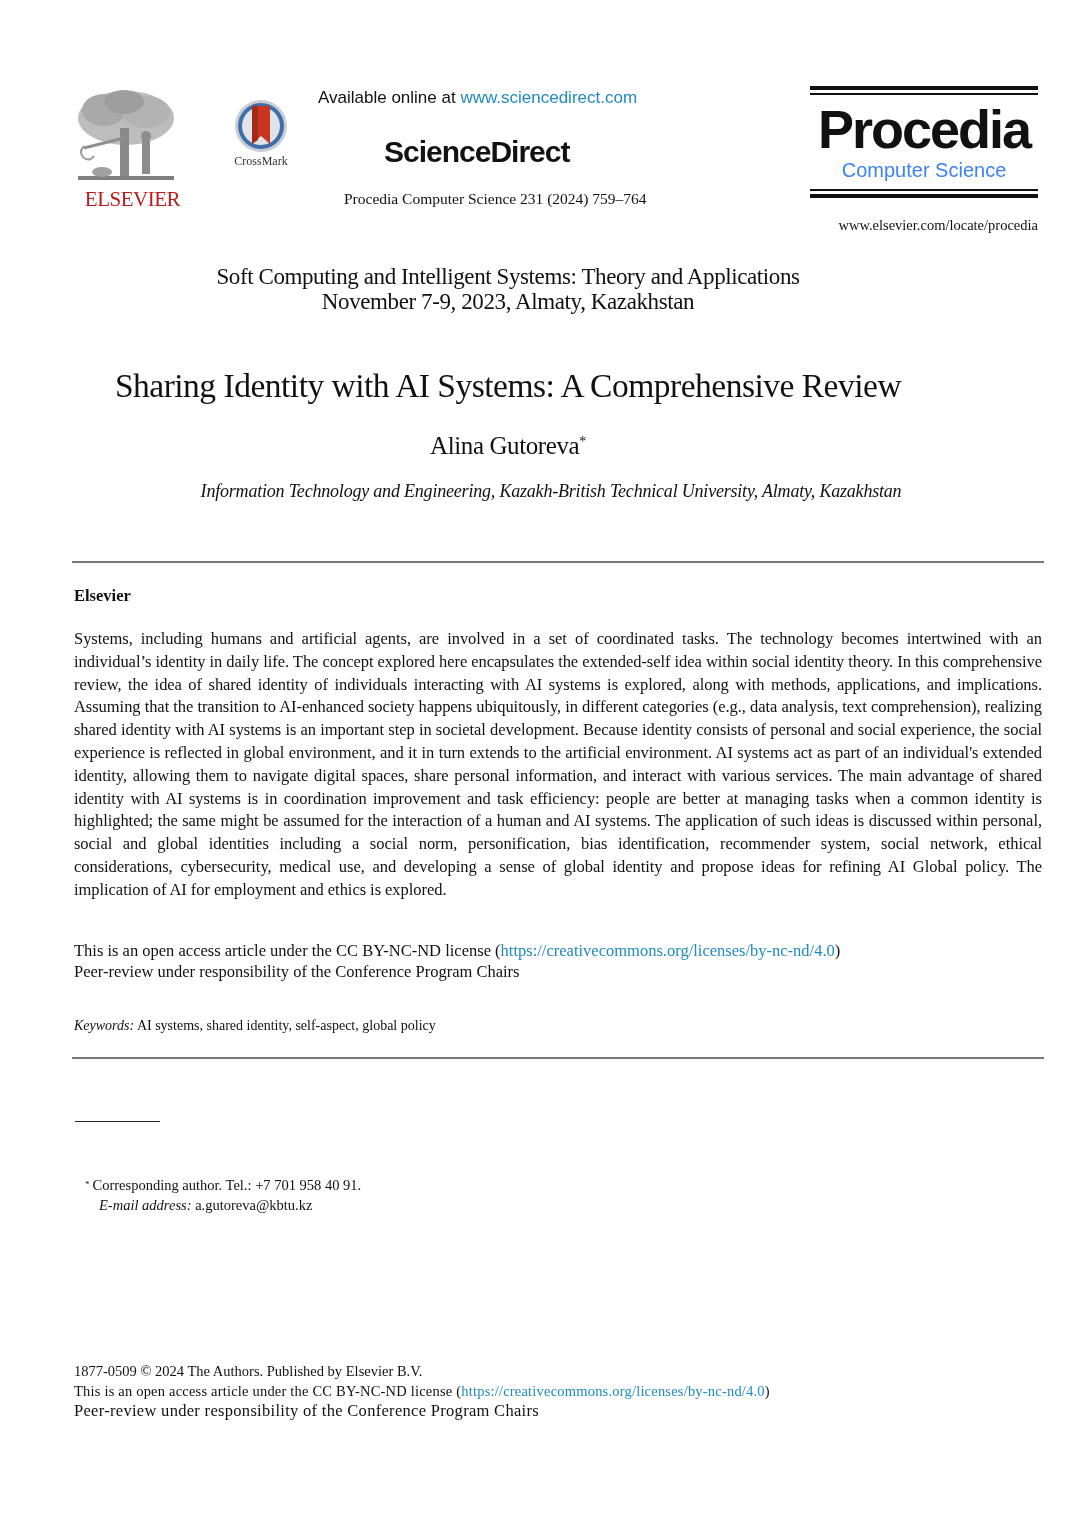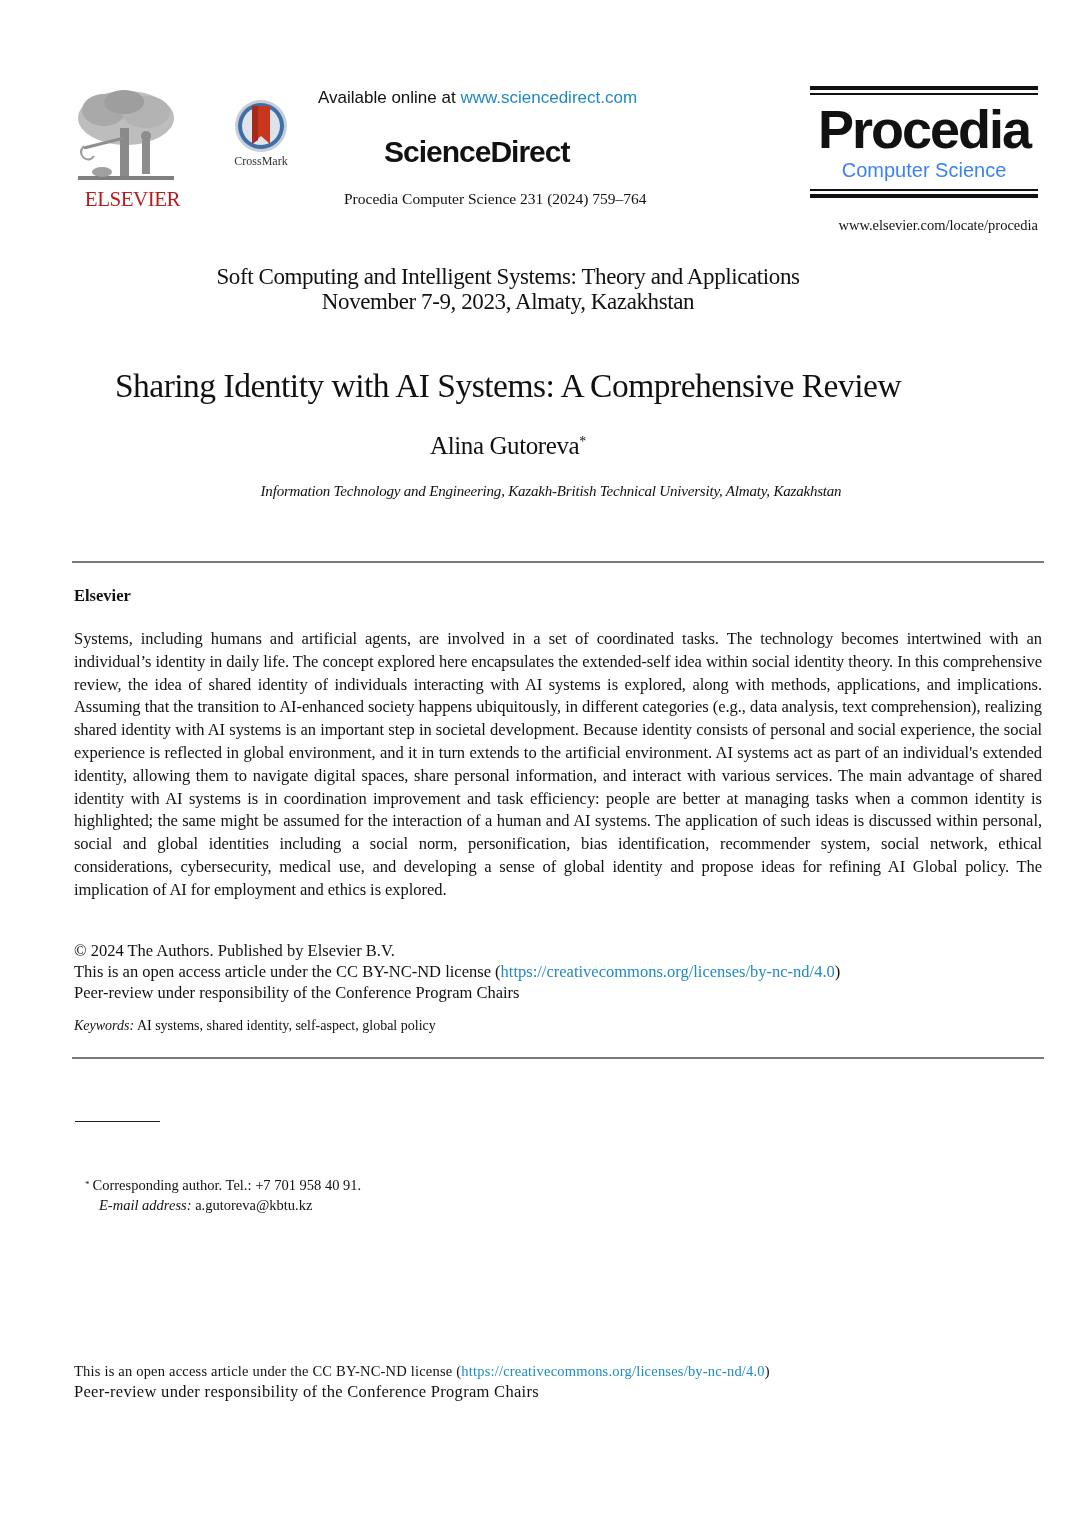--- a/index.html
+++ b/index.html
@@ -33,21 +33,21 @@
                   text-align: center; margin-top: 0px; line-height: 26px; }
   .elsevier-url { left: 810px; top: 217px; width: 228px; text-align: right; font-size: 14.5px; color: #111; }
 
   
   .centered { left: 7px; width: 1002px; text-align: center; }
   .conf-line1 { top: 264px; font-size: 23px; line-height: 26px; letter-spacing: -0.4px; }
   .conf-line2 { top: 289px; font-size: 23px; line-height: 26px; letter-spacing: -0.4px; }
   .paper-title { top: 366px; font-size: 33.5px; line-height: 40px; letter-spacing: -0.5px; }
   .author { top: 430px; font-size: 25px; line-height: 32px; letter-spacing: -0.4px; }
   .author sup { font-size: 14px; vertical-align: top; position: relative; top: -4px; }
-  .affil { top: 481px; font-size: 15px; font-style: italic; line-height: 20px; letter-spacing: -0.2px; padding-left: 43px; }
+  .affil { top: 481px; font-size: 18px; font-style: italic; line-height: 20px; letter-spacing: -0.2px; padding-left: 43px; }
 
   .hrule { left: 72px; width: 972px; height: 2px; background: #7a7a7a; }
 
   .abstract-head { left: 74px; top: 586px; font-weight: bold; font-size: 16.5px; }
   .abstract-body { left: 74px; top: 628px; width: 968px; font-size: 16.5px; line-height: 22.8px;
                    text-align: justify; letter-spacing: -0.05px; }
 
   .copyright-block { left: 74px; top: 940px; font-size: 16.5px; line-height: 21px; }
   .copyright-block .link { color: #1f8ac0; }
   .keywords { left: 74px; top: 1018px; font-size: 14px; }
@@ -119,33 +119,33 @@
   <span>Alina Gutoreva</span><sup>*</sup>
 </div>
 <div class="abs centered affil">Information Technology and Engineering, Kazakh-British Technical University, Almaty, Kazakhstan</div>
 
 <div class="abs hrule" style="top:561px"></div>
 
 <div class="abs abstract-head">Elsevier</div>
 <div class="abs abstract-body">Systems, including humans and artificial agents, are involved in a set of coordinated tasks. The technology becomes intertwined with an individual’s identity in daily life. The concept explored here encapsulates the extended-self idea within social identity theory. In this comprehensive review, the idea of shared identity of individuals interacting with AI systems is explored, along with methods, applications, and implications. Assuming that the transition to AI-enhanced society happens ubiquitously, in different categories (e.g., data analysis, text comprehension), realizing shared identity with AI systems is an important step in societal development. Because identity consists of personal and social experience, the social experience is reflected in global environment, and it in turn extends to the artificial environment. AI systems act as part of an individual's extended identity, allowing them to navigate digital spaces, share personal information, and interact with various services. The main advantage of shared identity with AI systems is in coordination improvement and task efficiency: people are better at managing tasks when a common identity is highlighted; the same might be assumed for the interaction of a human and AI systems. The application of such ideas is discussed within personal, social and global identities including a social norm, personification, bias identification, recommender system, social network, ethical considerations, cybersecurity, medical use, and developing a sense of global identity and propose ideas for refining AI Global policy. The implication of AI for employment and ethics is explored.</div>
 
 <div class="abs copyright-block">
-  <div>© 2024 The Authors. Published by Elsevier B.V.</div>
   <div><span>This is an open access article under the CC BY-NC-ND license (</span><span class="link">https://creativecommons.org/licenses/by-nc-nd/4.0</span><span>)</span></div>
   <div>Peer-review under responsibility of the Conference Program Chairs</div>
 </div>
 
 <div class="abs keywords">
   <span class="kw-label">Keywords:</span><span> AI systems, shared identity, self-aspect, global policy</span>
 </div>
 
 <div class="abs hrule" style="top:1057px"></div>
 
 <div class="abs fn-rule"></div>
 <div class="abs footnote">
   <div><sup>*</sup><span>Corresponding author. Tel.: +7 701 958 40 91.</span></div>
   <div class="line2"><span class="em">E-mail address:</span><span> a.gutoreva@kbtu.kz</span></div>
 </div>
 
 <div class="abs bottom-block">
+  <div>1877-0509 © 2024 The Authors. Published by Elsevier B.V.</div>
   <div class="lic"><span>This is an open access article under the CC BY-NC-ND license (</span><span class="link">https://creativecommons.org/licenses/by-nc-nd/4.0</span><span>)</span></div>
   <div class="peer">Peer-review under responsibility of the Conference Program Chairs</div>
 </div>
 
 </body></html>

